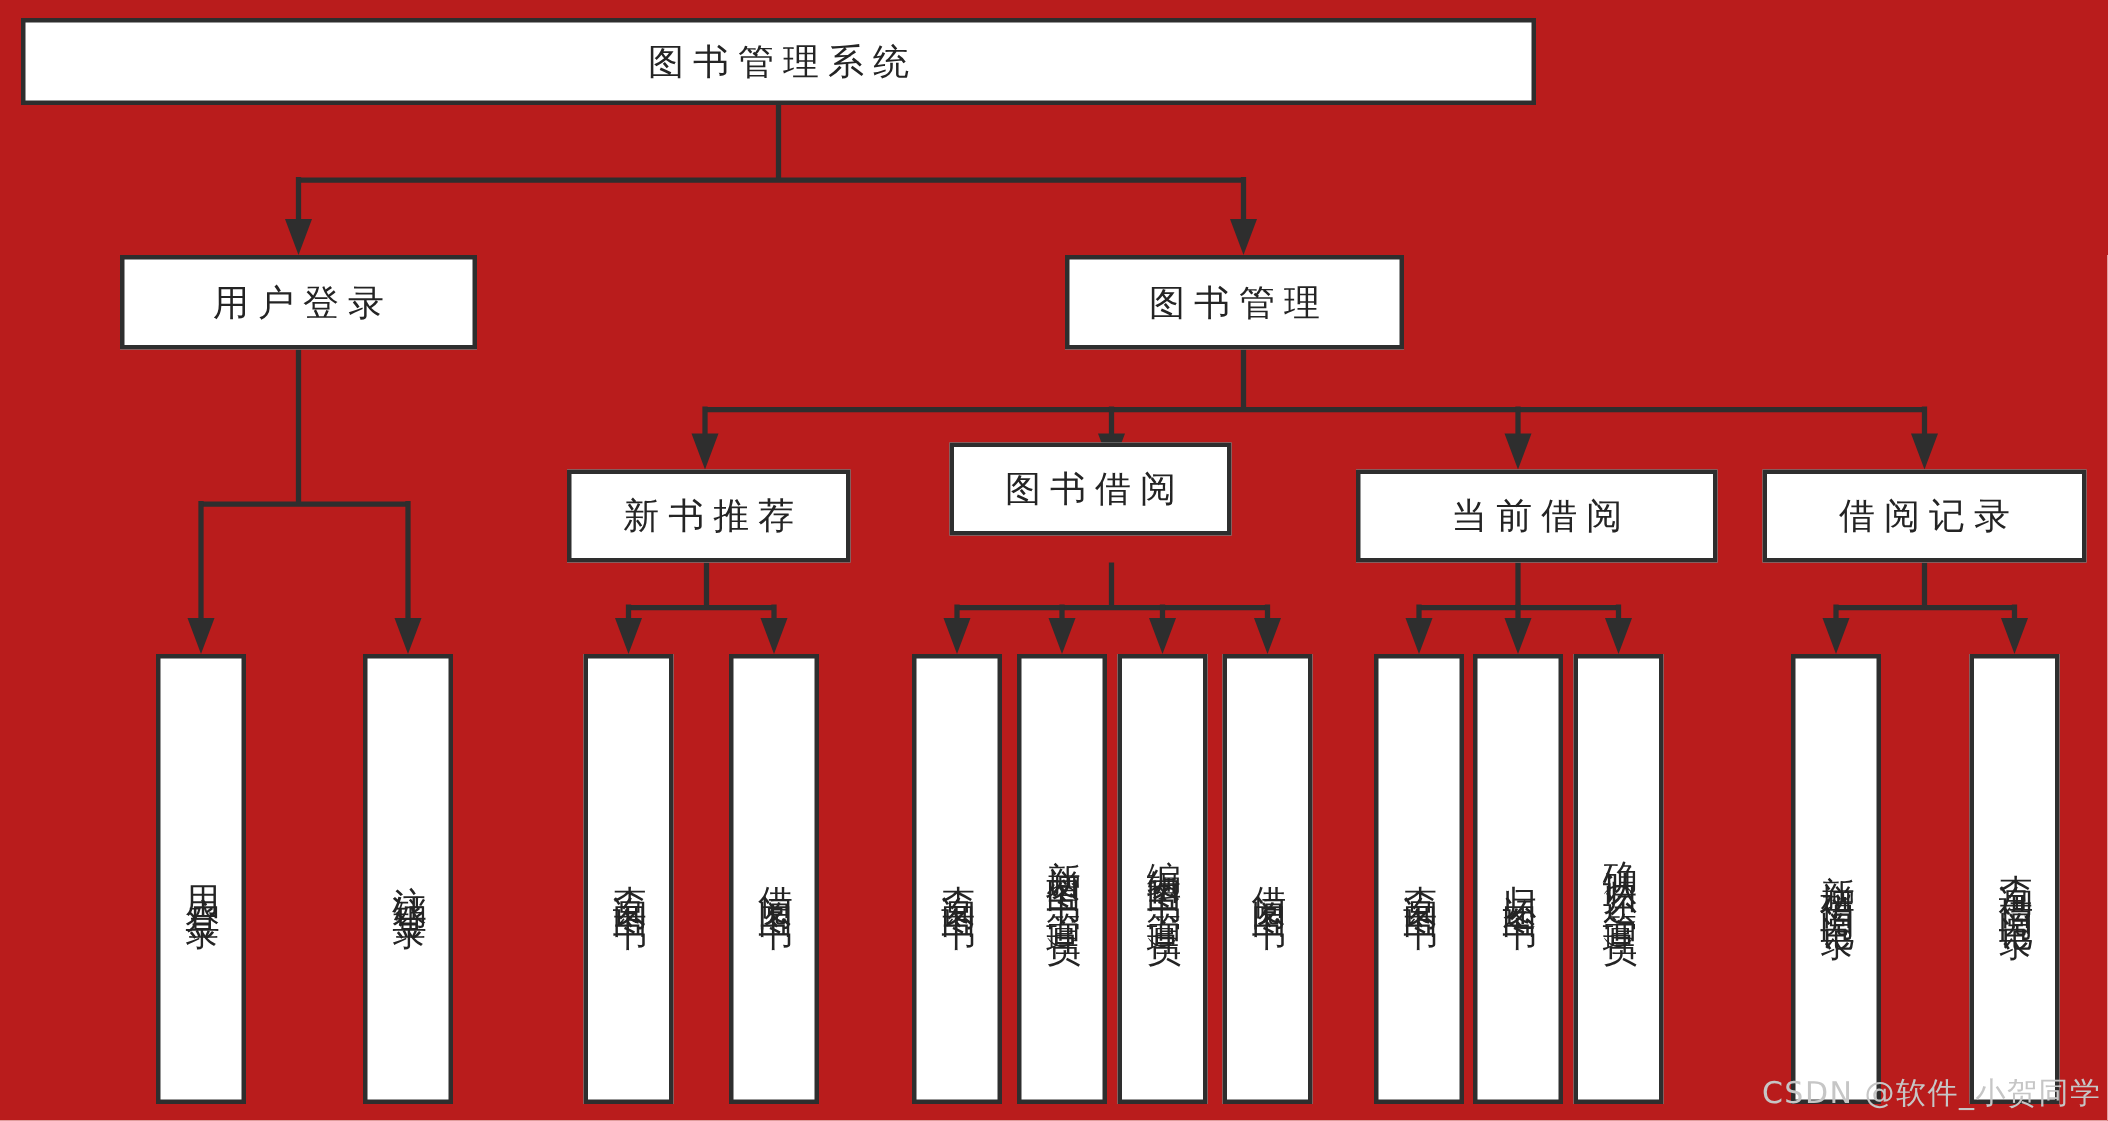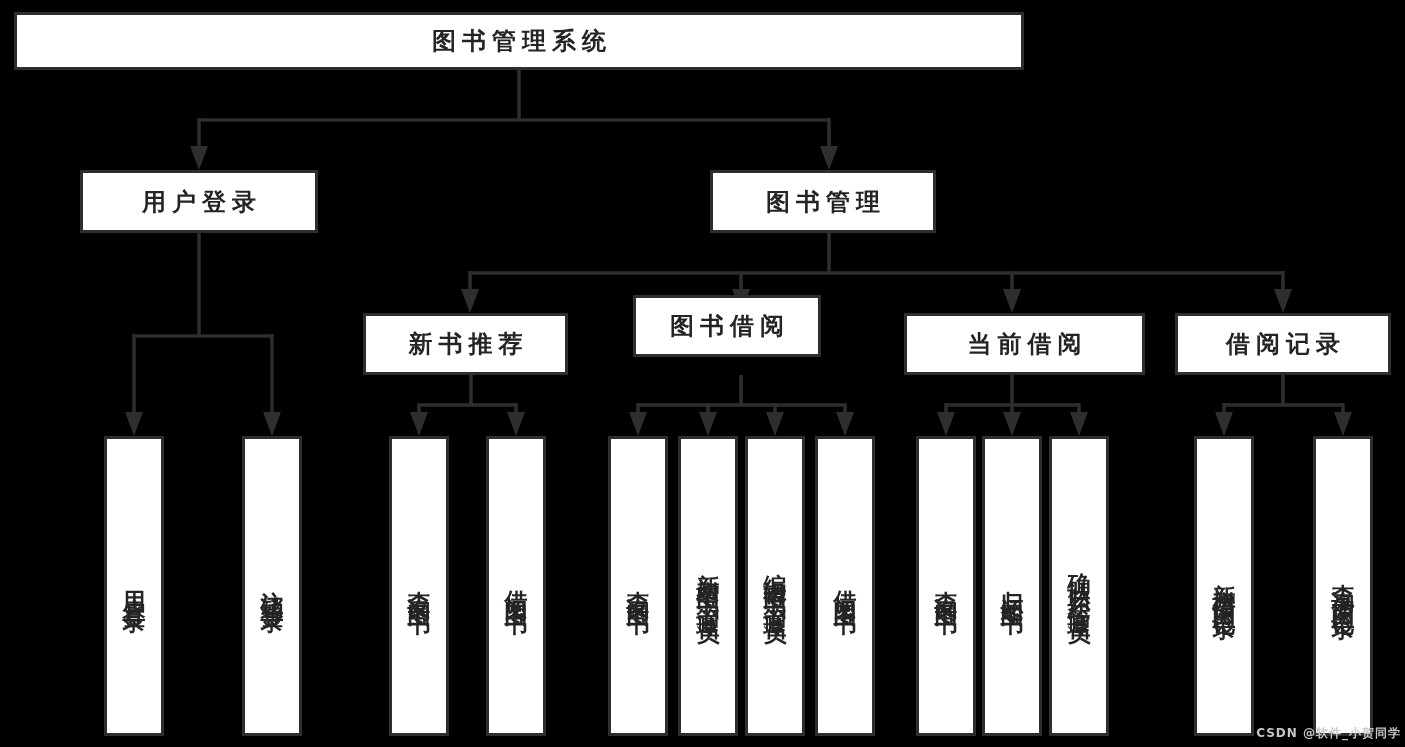--- a/index.html
+++ b/index.html
@@ -1,24 +1,23 @@
 <!DOCTYPE html>
 <html><head>
 <meta charset="utf-8">
 <style>
   html, body { margin: 0; padding: 0; background: #ffffff; }
   .canvas {
     position: relative;
     width: 1405px;
     height: 747px;
-    background: #000000;
+    background: #b91c1c;
     font-family: "DejaVu Sans", "Liberation Sans", sans-serif;
     overflow: hidden;
     color: #222222;
-    font-weight: bold;
   }
   .connector-layer {
     position: absolute;
     left: 0; top: 0;
     z-index: 0;
   }
   .node {
     position: absolute;
     box-sizing: border-box;
     border: 3px solid #2e2e2e;
@@ -41,21 +40,21 @@
     font-size: 23px;
     letter-spacing: 7px;
     line-height: 1;
     white-space: nowrap;
     color: #242424;
   }
   .watermark {
     position: absolute;
     right: 4px;
     bottom: 5px;
-    font-size: 12px;
+    font-size: 20px;
     letter-spacing: 1px;
     color: #c6c6c6;
     z-index: 5;
     white-space: nowrap;
   }
 </style>
 </head>
 <body>
 
 <div class="canvas">
@@ -133,21 +132,21 @@
     <span class="h-label">图书管理系统</span>
   </div>
 
   <div class="node" style="left:80px;top:170px;width:238px;height:63px">
     <span class="h-label">用户登录</span>
   </div>
   <div class="node" style="left:710px;top:170px;width:226px;height:63px">
     <span class="h-label">图书管理</span>
   </div>
 
-  <div class="node" style="left:363px;top:313px;width:205px;height:62px">
+  <div class="node" style="left:378px;top:313px;width:189px;height:62px">
     <span class="h-label">新书推荐</span>
   </div>
   <div class="node" style="left:633px;top:295px;width:188px;height:62px">
     <span class="h-label">图书借阅</span>
   </div>
   <div class="node" style="left:904px;top:313px;width:241px;height:62px">
     <span class="h-label">当前借阅</span>
   </div>
   <div class="node" style="left:1175px;top:313px;width:216px;height:62px">
     <span class="h-label">借阅记录</span>

